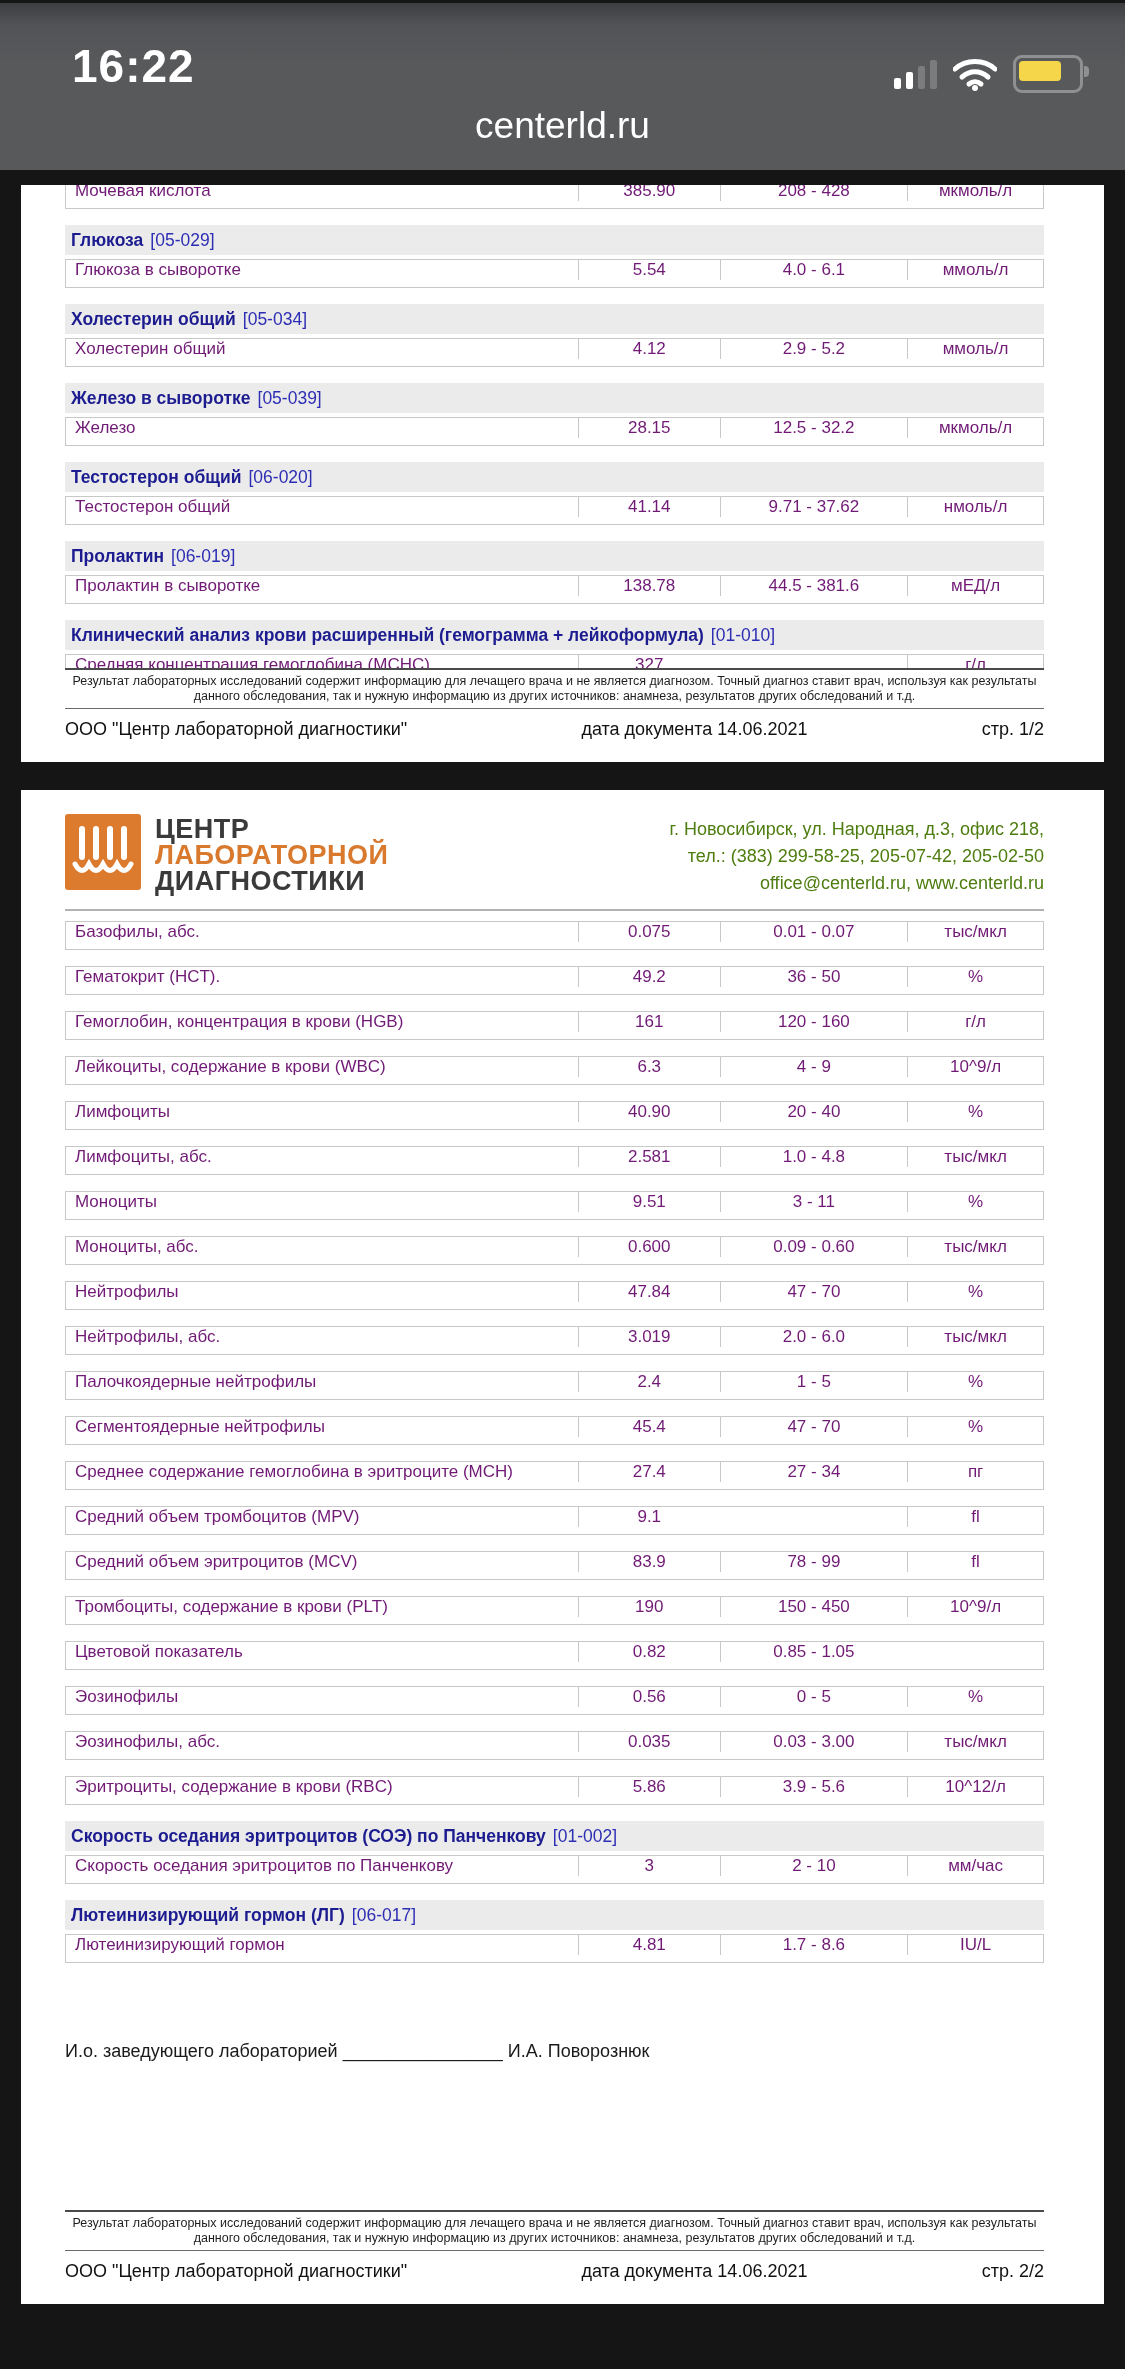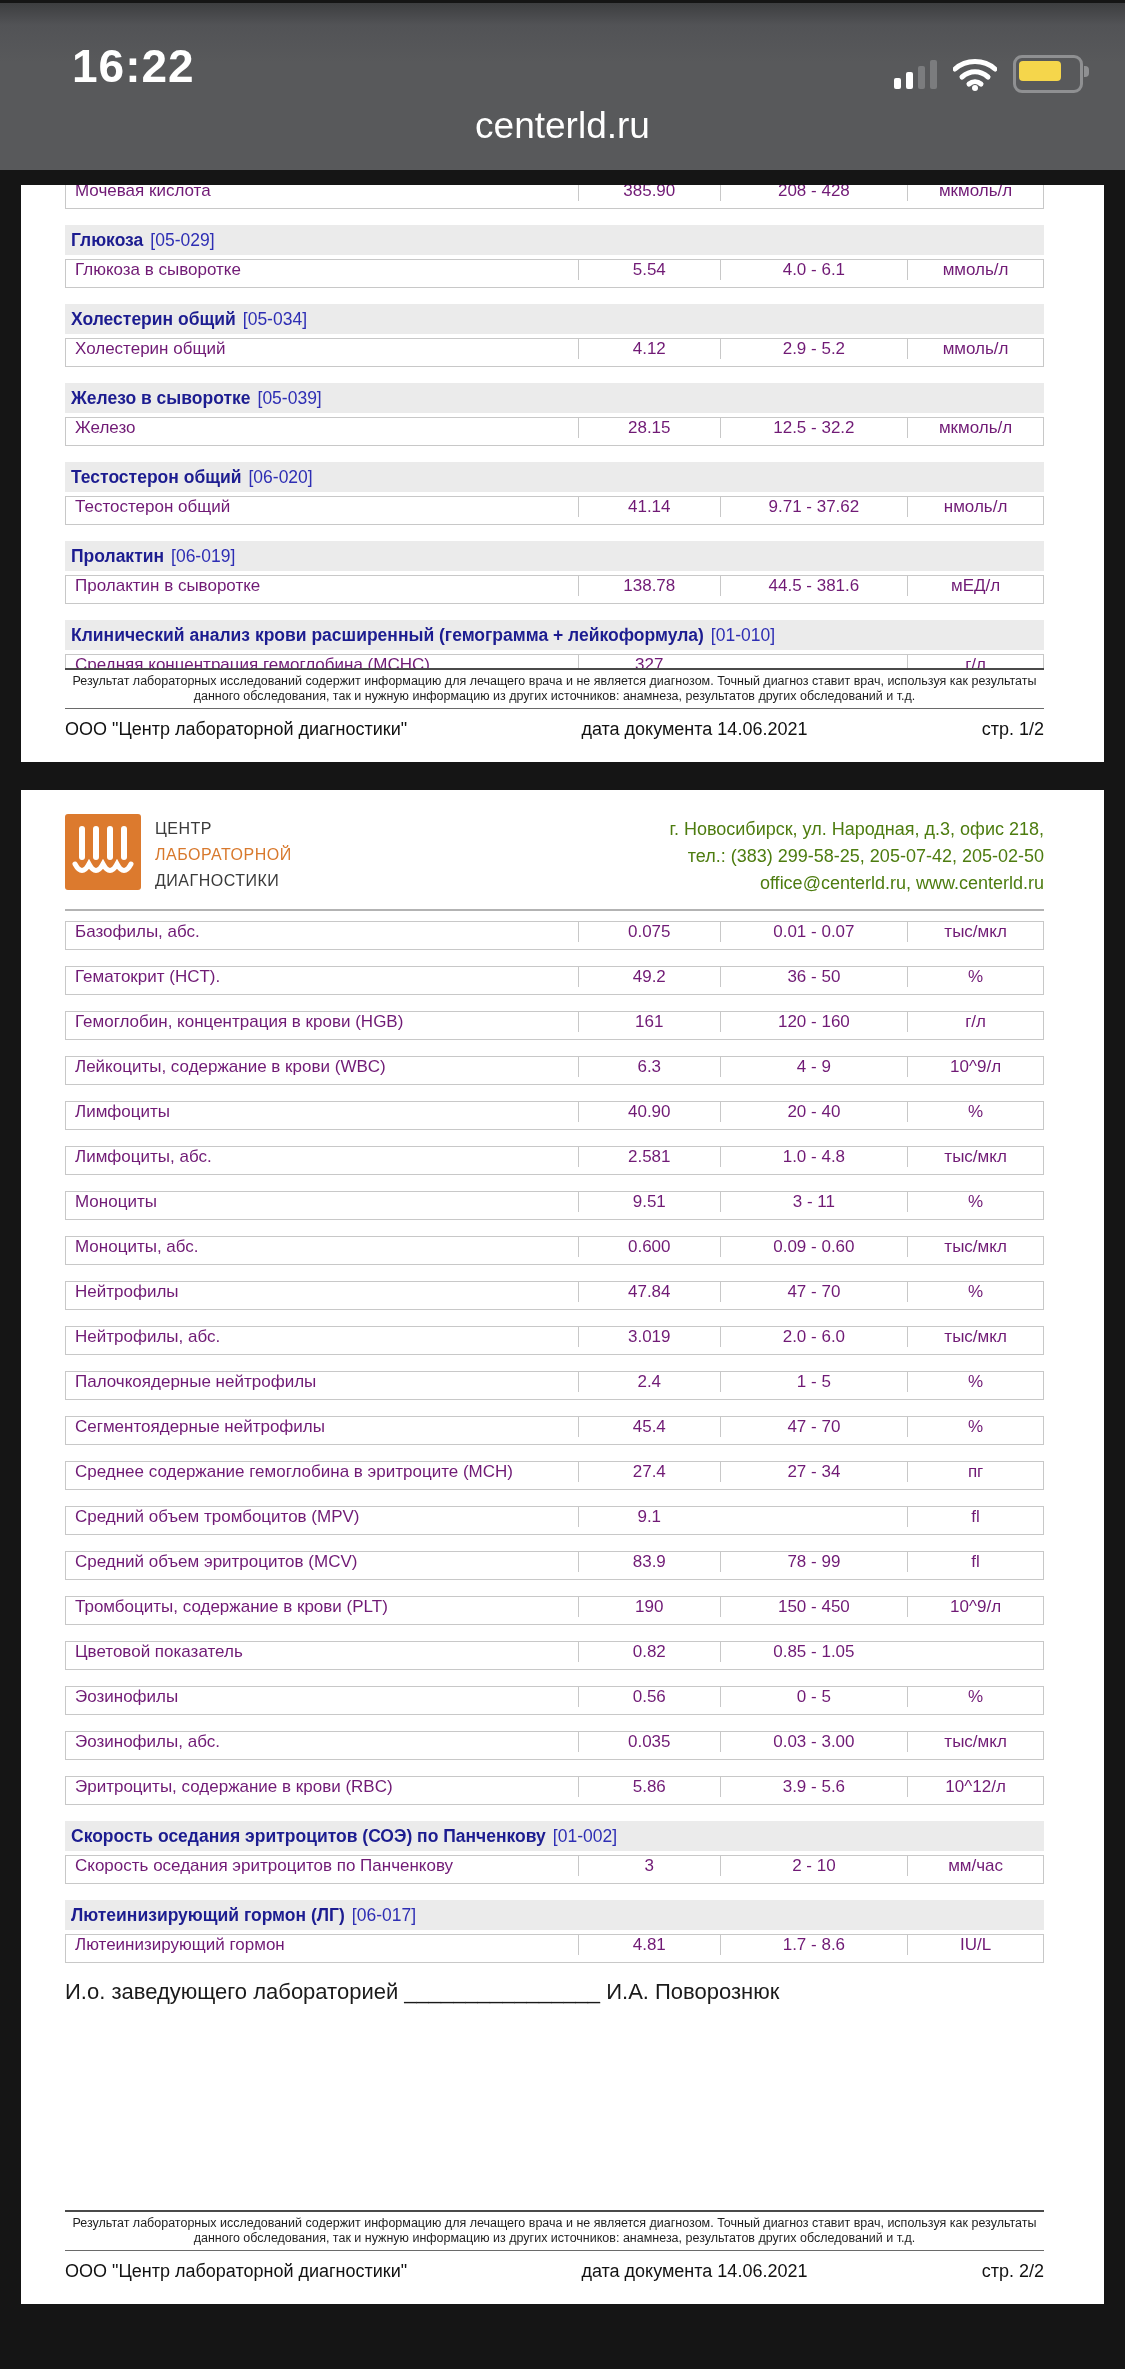--- a/index.html
+++ b/index.html
@@ -49,27 +49,27 @@
   .pfooter{margin-bottom:22px;}
   .f-rule{border-top:2px solid #4a4a4a;height:0;}
   .f-rule2{border-top:1px solid #6a6a6a;height:0;}
   .f-disclaimer{font-size:12.5px;line-height:15px;color:#1e1e1e;text-align:center;padding:4px 2px;}
   .f-row{display:flex;justify-content:space-between;align-items:baseline;margin-top:10px;
     font-size:18px;color:#111;}
 
   
   .p2-head{display:flex;justify-content:space-between;align-items:flex-start;padding-top:24px;}
   .brand{display:flex;align-items:flex-start;}
-  .brand-text{margin-left:14px;font-weight:normal;font-size:16px;line-height:26px;letter-spacing:0.5px;padding-top:2px;}
+  .brand-text{margin-left:14px;font-weight:bold;font-size:27px;line-height:26px;letter-spacing:0.5px;padding-top:2px;}
   .brand-l1,.brand-l3{color:#3a3a3a;}
   .brand-l2{color:#d8792d;}
   .addr{text-align:right;font-size:18px;line-height:27px;color:#4d7c0f;padding-top:2px;}
   .head-rule{border-top:2px solid #b3b3b3;margin:12px 0 10px 0;height:0;}
 
-  .signature{font-size:22px;color:#1a1a1a;}
+  .signature{margin-top:62px;font-size:18px;color:#1a1a1a;}
 </style>
 </head>
 <body>
 
 <div class="screen">
 
   <div class="top-header">
     <div class="time">16:22</div>
     <div class="status-icons">
       <div class="sigbars">

